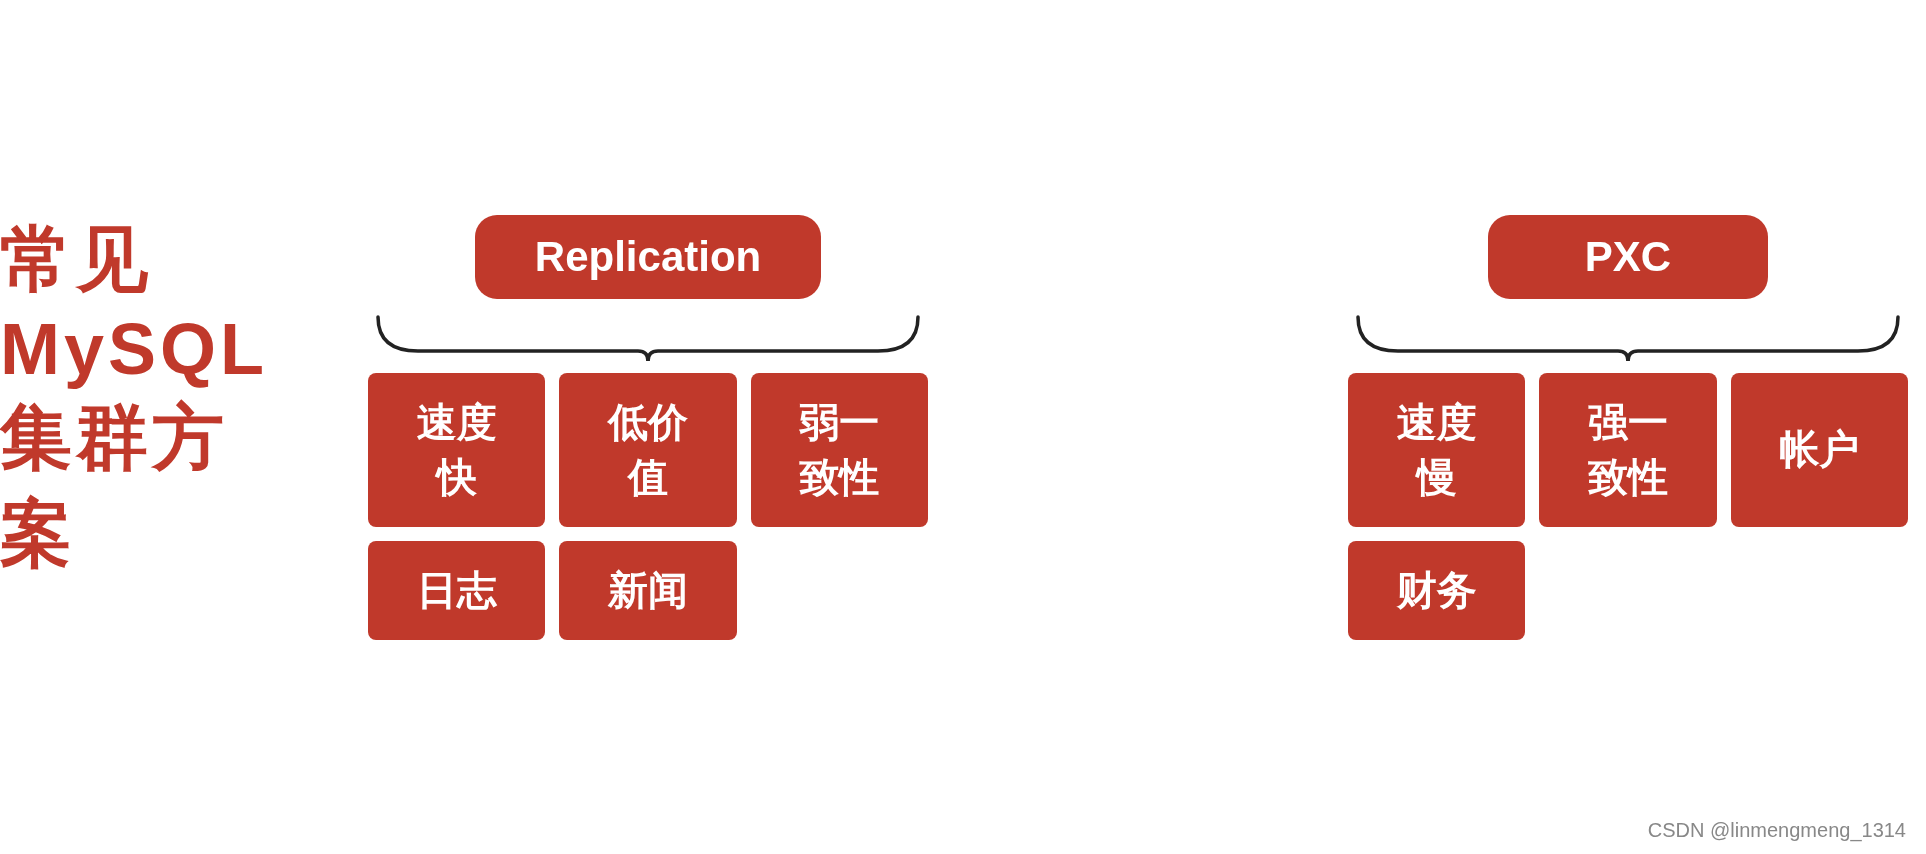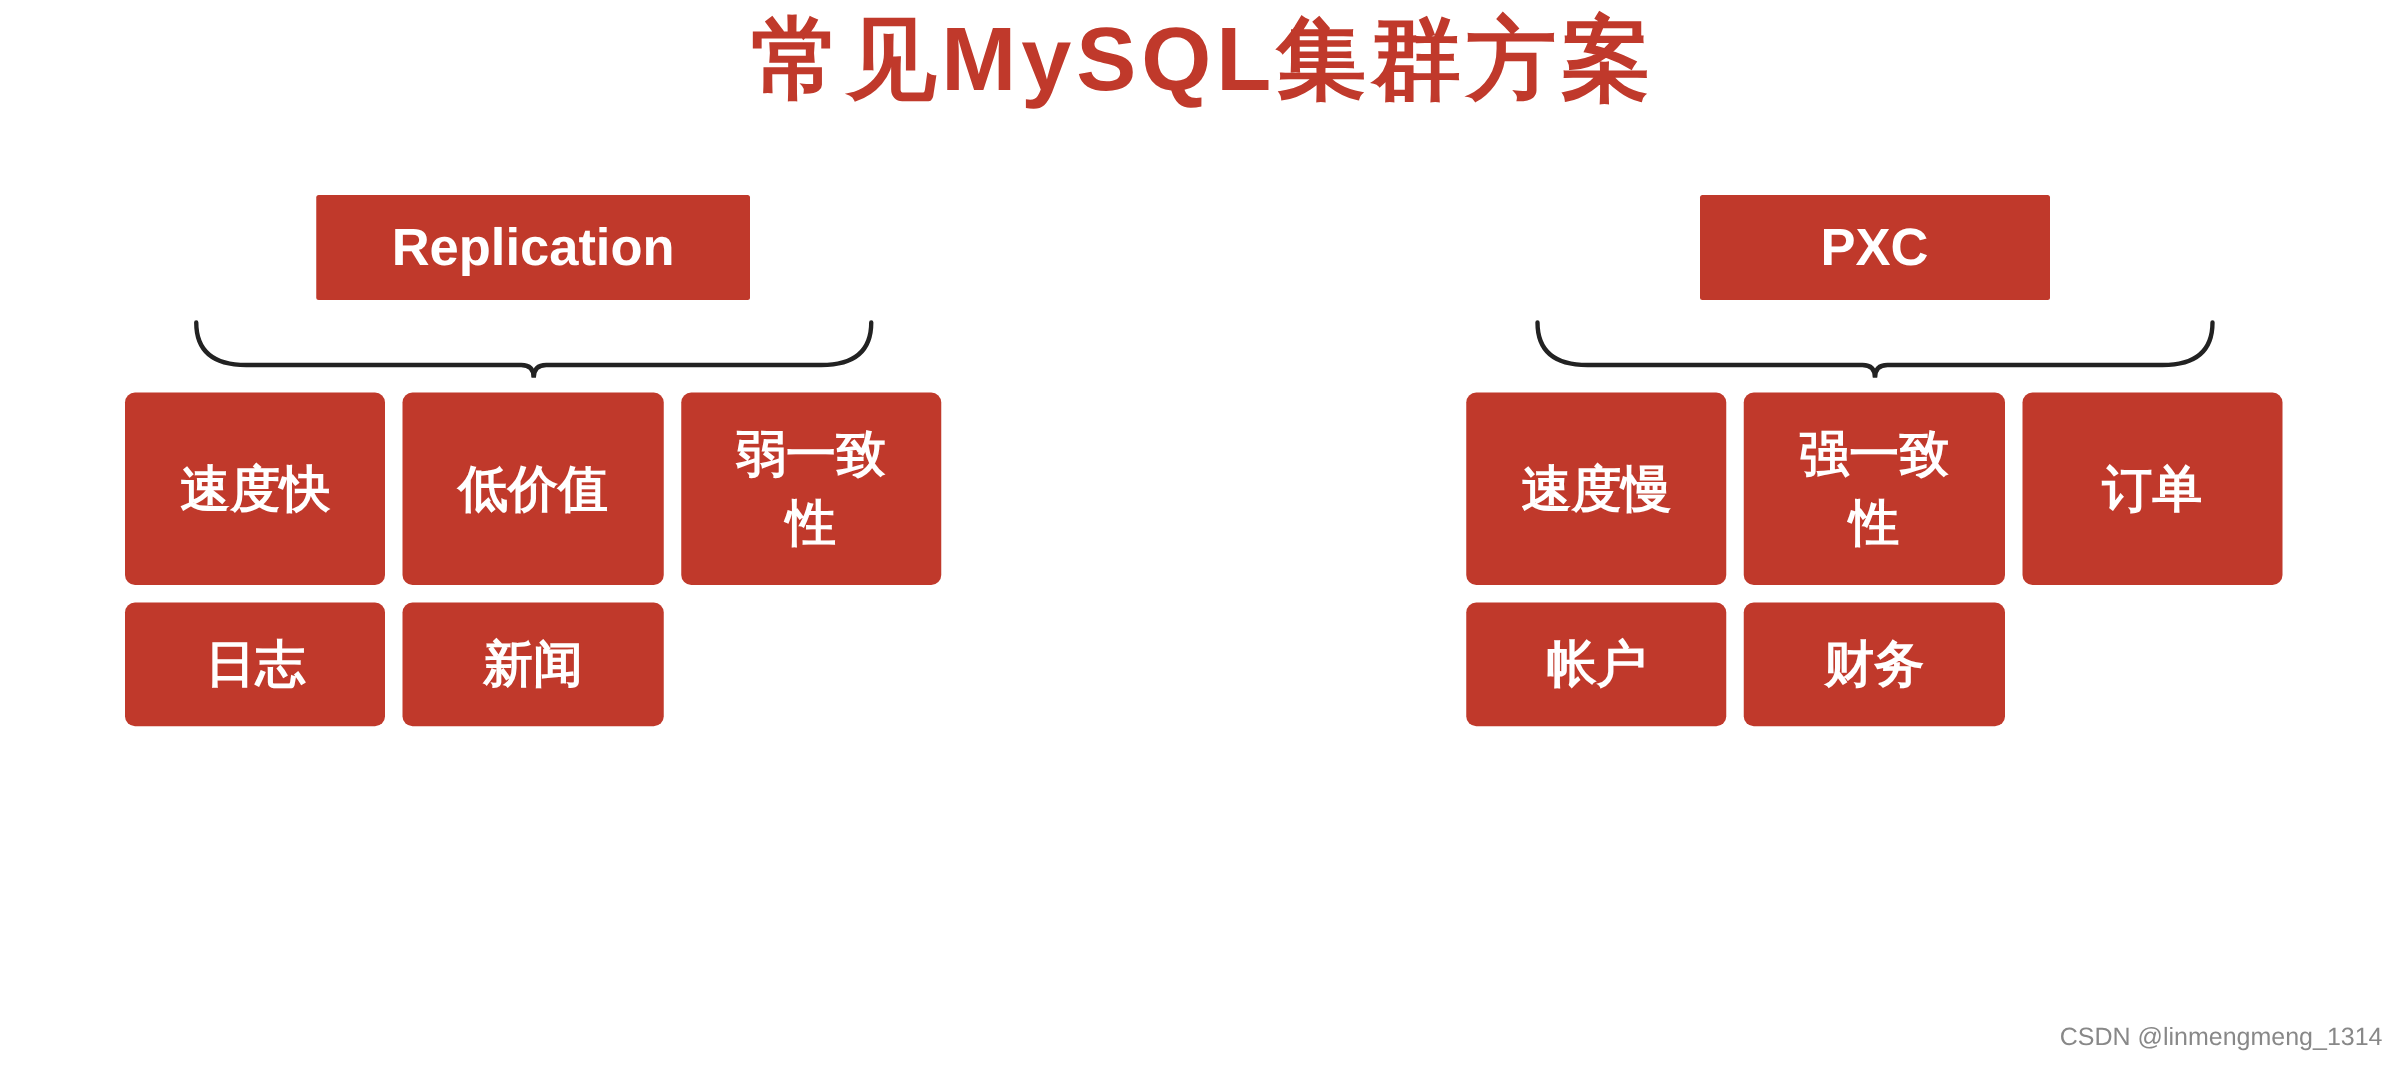--- a/index.html
+++ b/index.html
@@ -10,21 +10,20 @@
       width: 1926px;
       height: 854px;
       overflow: hidden;
       position: relative;
     }
 
     .page-container {
       width: 100%;
       height: 100%;
       display: flex;
-      flex-direction: column;
       align-items: center;
     }
 
     .main-title {
       font-size: 72px;
       font-weight: bold;
       color: #c0392b;
       margin-bottom: 60px;
       letter-spacing: 4px;
     }
@@ -43,21 +42,21 @@
       display: flex;
       flex-direction: column;
       align-items: center;
     }
 
     .cluster-label-box {
       background: #c0392b;
       color: #fff;
       font-size: 42px;
       font-weight: bold;
-      border-radius: 2px;
+      border-radius: 22px;
       padding: 18px 60px;
       margin-bottom: 0px;
       min-width: 280px;
       text-align: center;
     }
 
     .brace-container {
       width: 100%;
       display: flex;
       justify-content: center;
@@ -128,21 +127,20 @@
       <div class="cluster-label-box">PXC</div>
       <div class="brace-container">
         <svg class="brace-svg" width="560" height="54" viewBox="0 0 560 54">
           <path d="M 10 10 Q 10 44 50 44 L 270 44 Q 280 44 280 54" fill="none" stroke="#222" stroke-width="3.5" stroke-linecap="round"></path>
           <path d="M 550 10 Q 550 44 510 44 L 290 44 Q 280 44 280 54" fill="none" stroke="#222" stroke-width="3.5" stroke-linecap="round"></path>
         </svg>
       </div>
       <div class="items-grid">
         <div class="item-box">速度慢</div>
         <div class="item-box">强一致性</div>
-        <div class="item-box">订单</div>
         <div class="item-box">帐户</div>
         <div class="item-box">财务</div>
       </div>
     </div>
   </div>
 </div>
 
 <div class="watermark">CSDN @linmengmeng_1314</div>
 
 </body></html>

